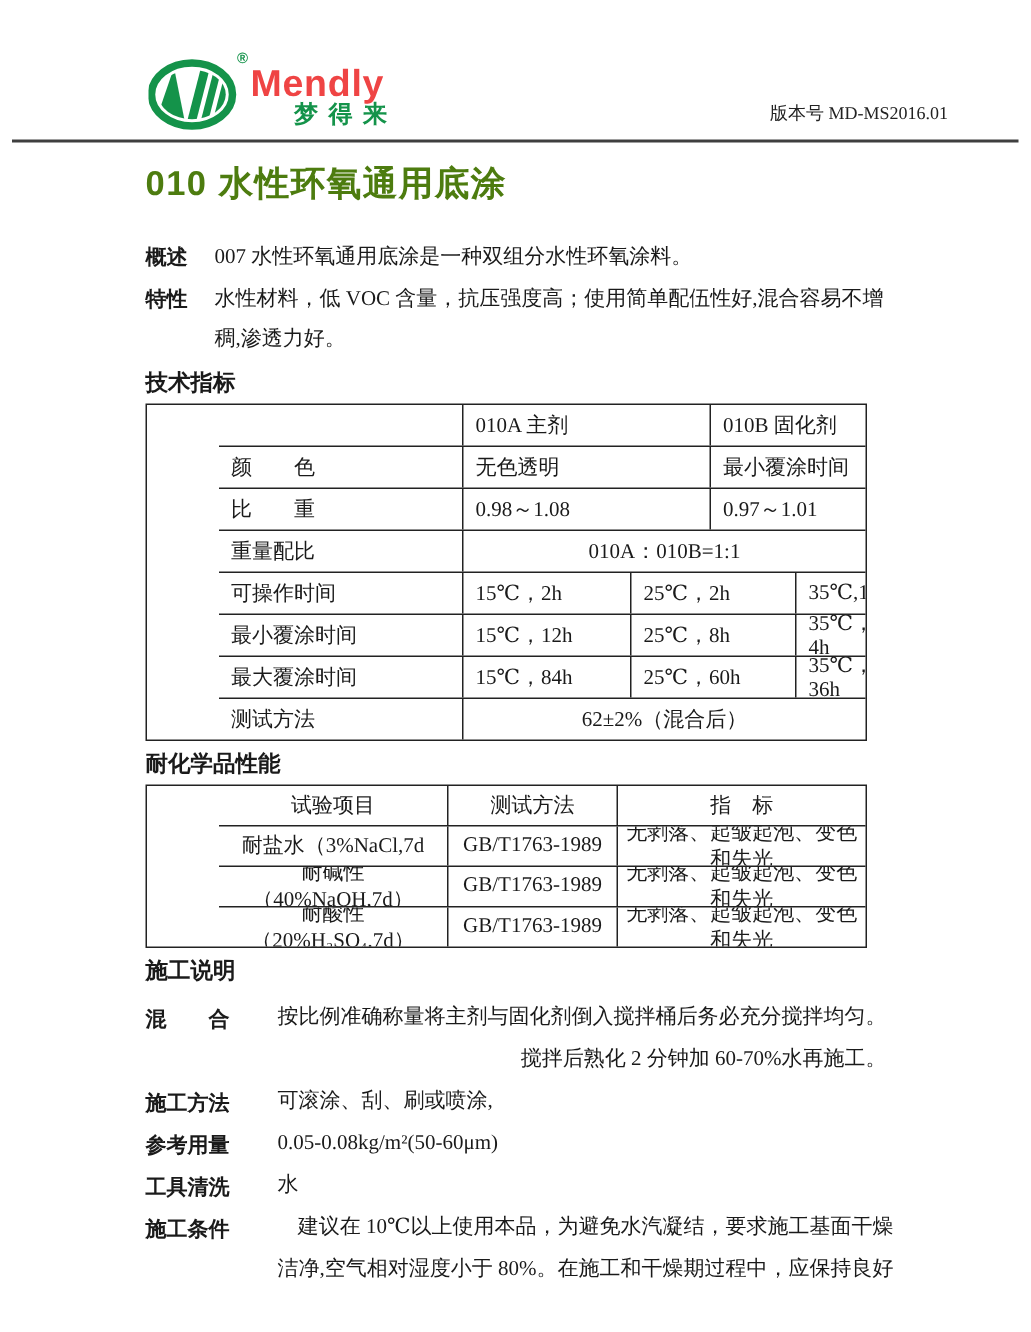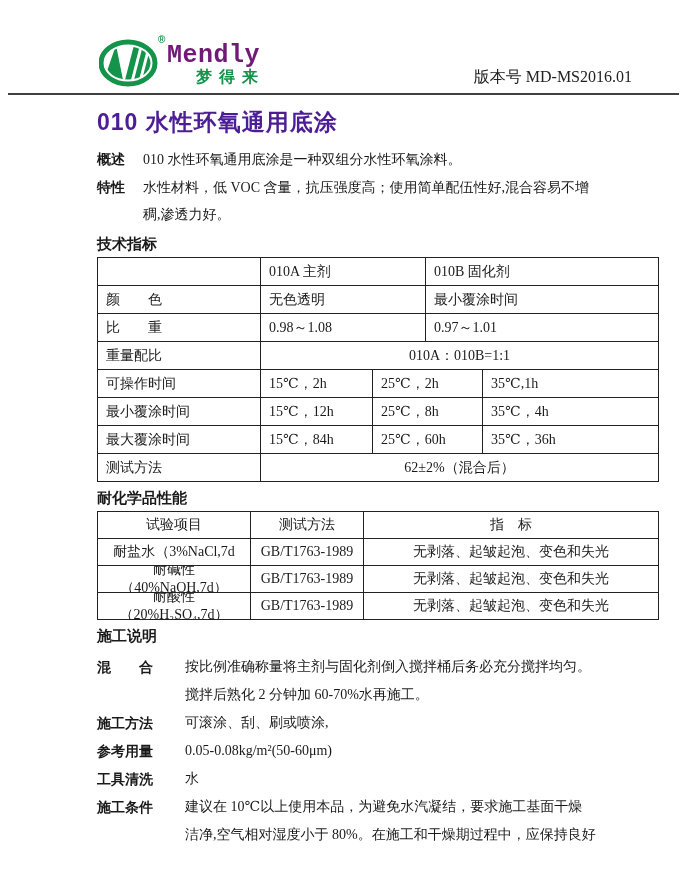--- a/index.html
+++ b/index.html
@@ -2,61 +2,61 @@
 <html><head>
 <meta charset="utf-8">
 <style>
   html,body{margin:0;padding:0;background:#fff;}
   .page{position:relative;width:687px;height:888px;background:#ffffff;overflow:hidden;
         color:#1a1a1a;font-family:"Liberation Serif","DejaVu Serif",serif;}
 
   
   .logo-wrap{position:absolute;left:99px;top:36px;display:flex;align-items:flex-start;}
   .brand-block{margin-left:6px;margin-top:8px;}
-  .brand-latin{font-family:Liberation Mono, monospace;font-weight:800;
-               font-size:25px;line-height:24px;color:#701a75;letter-spacing:0.5px;}
-  .brand-cn{font-family:Liberation Sans, sans-serif;font-weight:700;
+  .brand-latin{font-family:Liberation Sans, sans-serif;font-weight:800;
+               font-size:25px;line-height:24px;color:#ef4444;letter-spacing:0.5px;}
+  .brand-cn{font-family:Liberation Mono, monospace;font-weight:700;
             font-size:16px;line-height:18px;color:#14934a;letter-spacing:7px;margin-left:29px;}
   .reg-mark{position:absolute;left:59px;top:-2px;font-size:10px;color:#14934a;
             font-family:"Liberation Sans","DejaVu Sans",sans-serif;font-weight:700;}
-  .version{position:absolute;right:55px;top:67px;font-size:16px;color:#222;font-family:Liberation Serif, serif;}
+  .version{position:absolute;right:55px;top:67px;font-size:12px;color:#222;font-family:Liberation Serif, serif;}
   .rule{position:absolute;left:8px;right:8px;top:93px;border-top:2px solid #3f3f3f;}
 
   
   .content{position:absolute;left:97px;top:106px;width:493px;}
   .title{font-family:"Liberation Sans","DejaVu Sans",sans-serif;font-weight:800;
-         font-size:23px;line-height:32px;letter-spacing:1px;color:#4c1d95;}
+         font-size:23px;line-height:32px;letter-spacing:1px;color:#4d7c0f;}
 
   .intro-row{display:flex;margin-top:1px;}
-  .intro-row.first{margin-top:8px;}
+  .intro-row.first{margin-top:20px;}
   .i-label{flex:none;width:46px;font-family:"Liberation Sans","DejaVu Sans",sans-serif;
            font-weight:700;font-size:14px;line-height:27px;}
   .i-body{font-size:14px;line-height:27px;white-space:nowrap;}
 
   .sec-heading{font-family:"Liberation Sans","DejaVu Sans",sans-serif;font-weight:700;
                font-size:15px;line-height:18px;margin-top:7px;margin-bottom:4px;}
 
-  .tbl{width:562px;border:1px solid #222;box-sizing:border-box;}
+  .tbl{width:481px;border:1px solid #222;box-sizing:border-box;padding-left:48px;}
   .trow{display:flex;border-bottom:1px solid #222;}
   .trow:last-child{border-bottom:none;}
   .tc{border-right:1px solid #222;box-sizing:border-box;display:flex;align-items:center;
       padding:0 8px;font-size:14px;height:27px;overflow:hidden;}
   .tbl-chem .tc{height:26px;justify-content:center;text-align:center;padding:0 4px;}
   .tc:last-child{border-right:none;}
   .tc.center{justify-content:center;text-align:center;}
   .w163{width:163px;flex:none;} .w165{width:165px;flex:none;}
   .w112{width:112px;flex:none;} .w110{width:110px;flex:none;text-align:right;}
   .w153{width:153px;flex:none;} .w113{width:113px;flex:none;}
   .grow{flex:1;}
 
   .c-item{display:flex;}
   .c-item.gap{margin-top:0px;}
   .c-label{flex:none;width:88px;font-family:"Liberation Sans","DejaVu Sans",sans-serif;
            font-weight:700;font-size:14px;line-height:28px;}
-  .c-body{font-size:14px;line-height:28px;white-space:nowrap;}
+  .c-body{font-size:14px;line-height:28px;white-space:nowrap;text-align:right;}
 </style>
 </head>
 <body>
 
 <div class="page">
 
   <div class="logo-wrap">
     <div style="position:relative;">
       <svg width="62" height="52" viewBox="0 0 62 52">
         <ellipse cx="29" cy="27" rx="27" ry="21" fill="none" stroke="#14934a" stroke-width="5"></ellipse>
@@ -79,21 +79,21 @@
   </div>
   <div class="version">版本号 MD-MS2016.01</div>
   <div class="rule"></div>
 
   <div class="content">
 
     <div class="title">010 水性环氧通用底涂</div>
 
     <div class="intro-row first">
       <div class="i-label">概述</div>
-      <div class="i-body">010 水性环氧通用底涂是一种双组分水性环氧涂料。</div>
+      <div class="i-body">007 水性环氧通用底涂是一种双组分水性环氧涂料。</div>
     </div>
     <div class="intro-row">
       <div class="i-label">特性</div>
       <div>
         <div class="i-body">水性材料，低 VOC 含量，抗压强度高；使用简单配伍性好,混合容易不增</div>
         <div class="i-body">稠,渗透力好。</div>
       </div>
     </div>
 
     <div class="sec-heading">技术指标</div>

